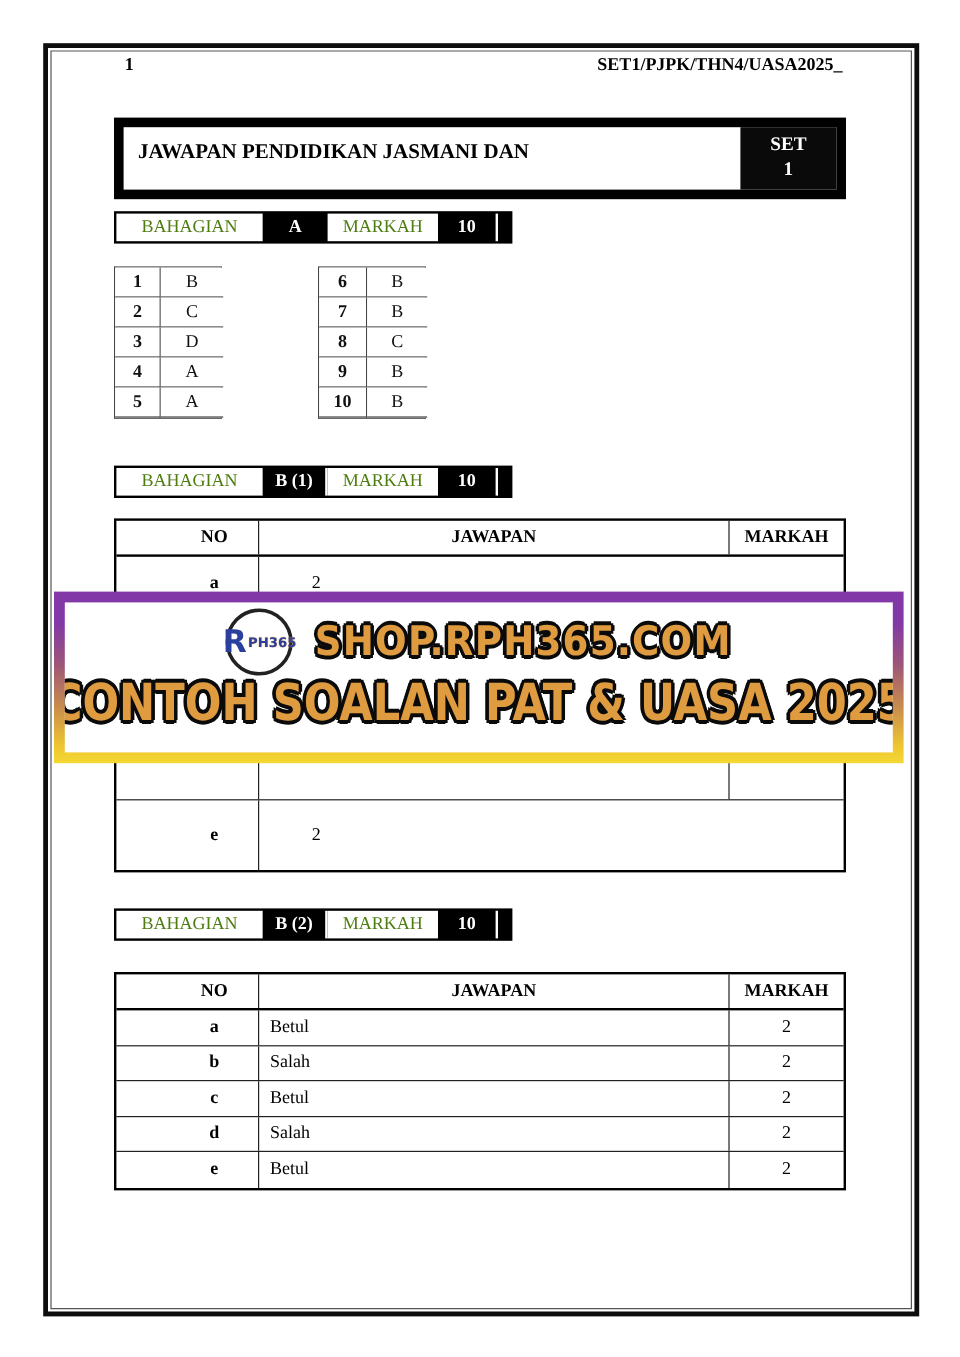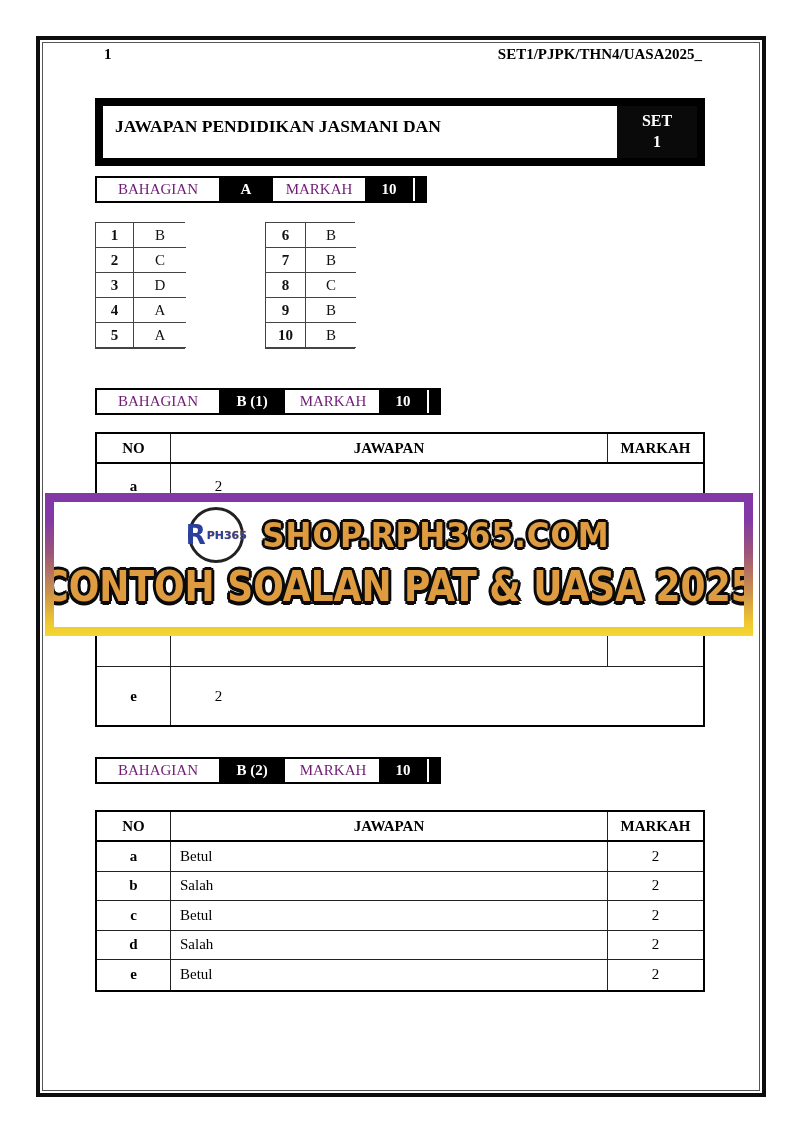--- a/index.html
+++ b/index.html
@@ -48,28 +48,28 @@
     font-weight: bold; font-size: 16px; line-height: 1.3;
   }
 
   
   .bar {
     position: absolute; left: 95px;
     height: 27px; background: #000;
     display: flex; align-items: stretch; padding: 2px;
   }
   .bar .seg { display: flex; align-items: center; justify-content: center; font-size: 15px; }
-  .bar .seg-white { background: #fff; color: #701a75; }
+  .bar .seg-white { background: #fff; color: #4d7c0f; }
   .bar .seg-black { background: #000; color: #fff; font-weight: bold; }
   .bar .seg-div { width: 2px; background: #fff; }
   .bar .seg-tail { background: #000; }
 
   .w-bahagian { width: 122px; }
   .w-part-a   { width: 54px; }
-  .w-part-b   { width: 66px; }
+  .w-part-b   { width: 52px; }
   .w-markah   { width: 92px; }
   .w-ten      { width: 48px; }
   .w-tail     { width: 10px; }
 
   
   .mcq {
     position: absolute; top: 222px;
     display: grid; grid-template-rows: repeat(5, 25px);
     border: 1px solid #444;
   }
@@ -88,21 +88,21 @@
     position: absolute; left: 95px; width: 610px;
     border: 2px solid #000; background: #fff;
   }
   .arow { display: flex; align-items: stretch; }
   .acell {
     display: flex; align-items: center;
     font-size: 15px; color: #000;
     border-right: 1px solid #222;
   }
   .acell:last-child { border-right: none; }
-  .col-no { width: 74px; justify-content: center; font-weight: bold; }
+  .col-no { width: 74px; justify-content: center; font-weight: bold; margin-left: 45px; }
   .col-jw { flex: 1; padding-left: 9px; }
   .col-mk { width: 95px; justify-content: center; }
   .ahead { border-bottom: 2px solid #000; }
   .ahead .acell { font-weight: bold; justify-content: center; padding-left: 0; }
 
   .t-b1 { top: 432px; }
   .t-b1 .hrow   { height: 30px; }
   .t-b1 .row-a  { height: 44px; }
   .t-b1 .row-gap{ height: 159px; border-bottom: 1px solid #222; }
   .t-b1 .row-e  { height: 58px; }

